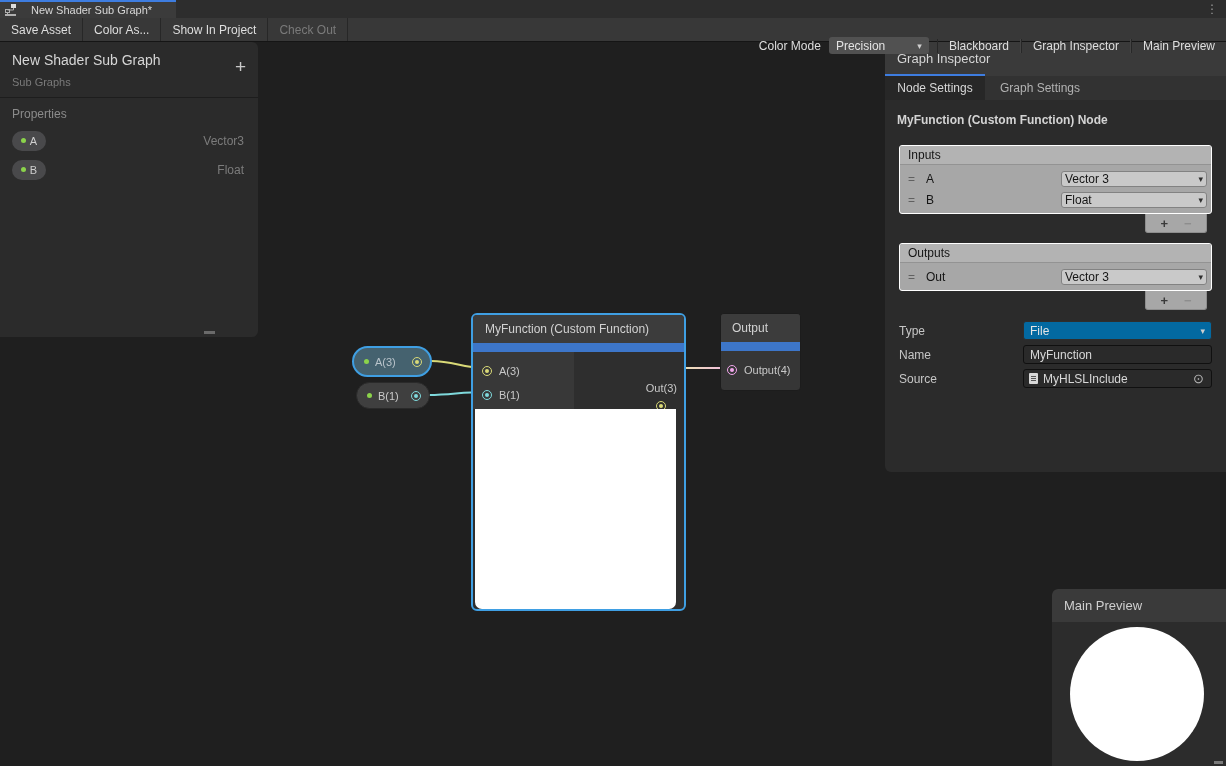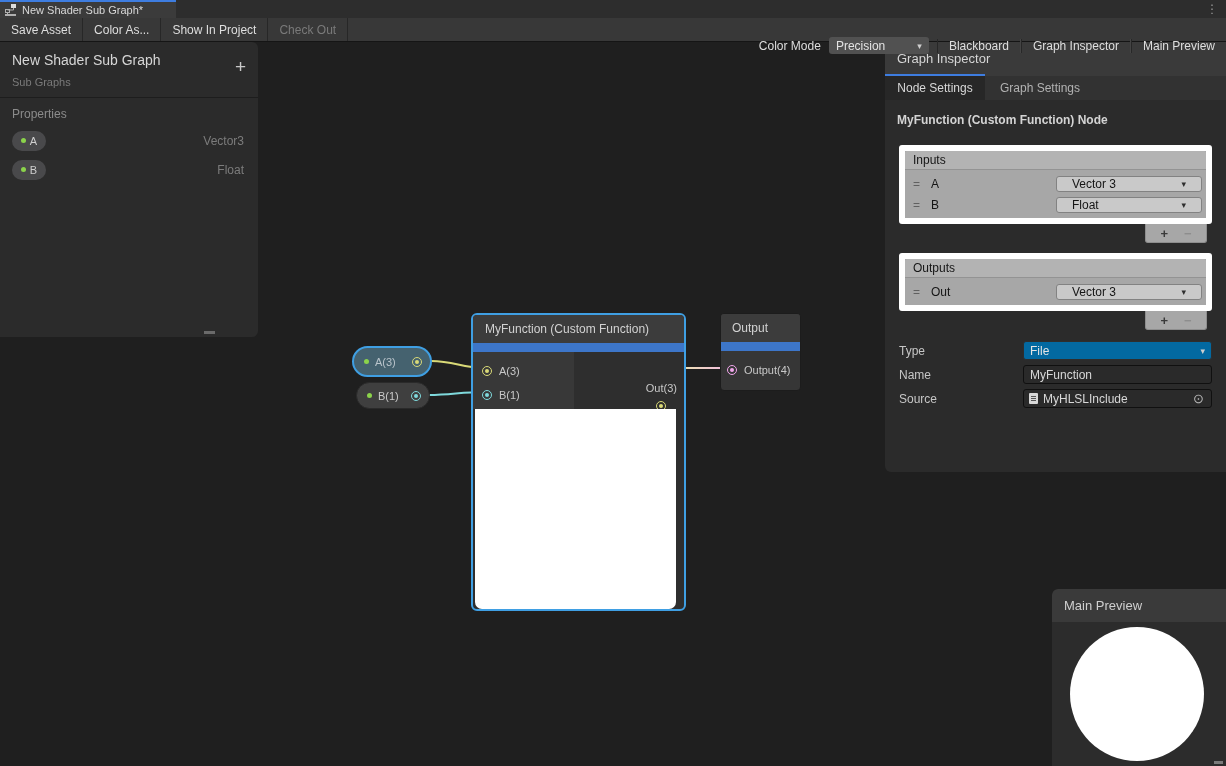--- a/index.html
+++ b/index.html
@@ -2,21 +2,21 @@
 <html><head>
 <meta charset="utf-8">
 <style>
   * { box-sizing: border-box; margin: 0; padding: 0; }
   html,body { width:1226px; height:766px; overflow:hidden; background:#1f1f1f;
               font-family:"Liberation Sans", sans-serif; }
 
   
   .tabbar { position:absolute; left:0; top:0; width:1226px; height:18px; background:#2d2d2d; z-index:20; }
   .doc-tab { position:absolute; left:0; top:0; width:176px; height:18px; background:#3b3b3b;
-             border-top:2px solid #3e7de0; display:flex; align-items:center; gap:5px;
+             border-top:2px solid #3e7de0; display:flex; align-items:center; gap:14px;
              padding-left:5px; color:#d8d8d8; font-size:11px; }
   .menu-dots { position:absolute; right:8px; top:1px; color:#9a9a9a; font-size:12px; line-height:16px; }
 
   
   .toolbar { position:absolute; left:0; top:18px; width:1226px; height:24px; background:#383838;
              border-bottom:1px solid #151515; display:flex; align-items:stretch; z-index:20; }
   .tbtn { display:flex; align-items:center; padding:0 11px; font-size:12px; color:#dedede;
           border-right:1px solid #272727; cursor:default; }
   .tbtn.disabled { color:#7a7a7a; }
   .toolbar-right { position:absolute; right:0; top:16px; height:23px; display:flex; align-items:center; }
@@ -88,29 +88,29 @@
   .gi-header { position:relative; height:34px; background:#3a3a3a; border-radius:6px 0 0 0;
                line-height:34px; padding-left:12px; font-size:13px; color:#d6d6d6; }
   .gi-ind { position:absolute; left:0; bottom:0; width:100px; height:2px; background:#3e7de0; }
   .gi-tabs { display:flex; height:24px; background:#323232; font-size:12px; }
   .gi-tab { display:flex; align-items:center; justify-content:center; }
   .gi-tab.active { width:100px; background:#272727; color:#d8d8d8; }
   .gi-tab.idle { width:110px; color:#b2b2b2; }
   .gi-tabs .rest { flex:1; background:#323232; }
   .gi-heading { font-size:12px; font-weight:bold; color:#d4d4d4; padding:13px 12px 10px; }
 
-  .ulist { margin:8px 14px 0; background:#a7a7a7; border:6px solid #ffffff; border-radius:3px; }
+  .ulist { margin:8px 14px 0; background:#a7a7a7; border:1px solid #ffffff; border-radius:3px; }
   .ulist-head { height:19px; background:#b3b3b3; border-bottom:1px solid #939393; border-radius:2px 2px 0 0;
                 display:flex; align-items:center; padding-left:8px; font-size:12px; color:#151515; }
   .ulist-rows { padding:3px 4px; }
   .urow { height:21px; display:flex; align-items:center; font-size:12px; color:#151515; }
   .uhandle { width:22px; padding-left:4px; color:#606060; font-size:12px; }
   .uname { flex:1; }
   .dd-light { width:146px; height:16px; background:#c9c9c9; border:1px solid #828282; border-radius:3px;
-              display:flex; align-items:center; padding:0 15px; font-size:12px; color:#151515; }
+              display:flex; align-items:center; padding:0 3px; font-size:12px; color:#151515; }
   .dd-light .arrow { margin-left:auto; font-size:9px; color:#2e2e2e; }
   .ulist-footer { width:62px; height:19px; background:#a7a7a7; border:1px solid #8e8e8e; border-top:none;
                   border-radius:0 0 3px 3px; margin:0 19px 0 auto; display:flex; align-items:center;
                   justify-content:center; gap:16px; font-size:13px; }
   .uf-add { color:#3a3a3a; font-weight:bold; }
   .uf-remove { color:#8d8d8d; font-weight:bold; }
 
   .fieldrow { display:flex; align-items:center; margin:5px 14px 0; height:19px;gap:40px; }
   .fieldrow.first { margin-top:11px; }
   .flabel { width:84px; font-size:12px; color:#c6c6c6; }

